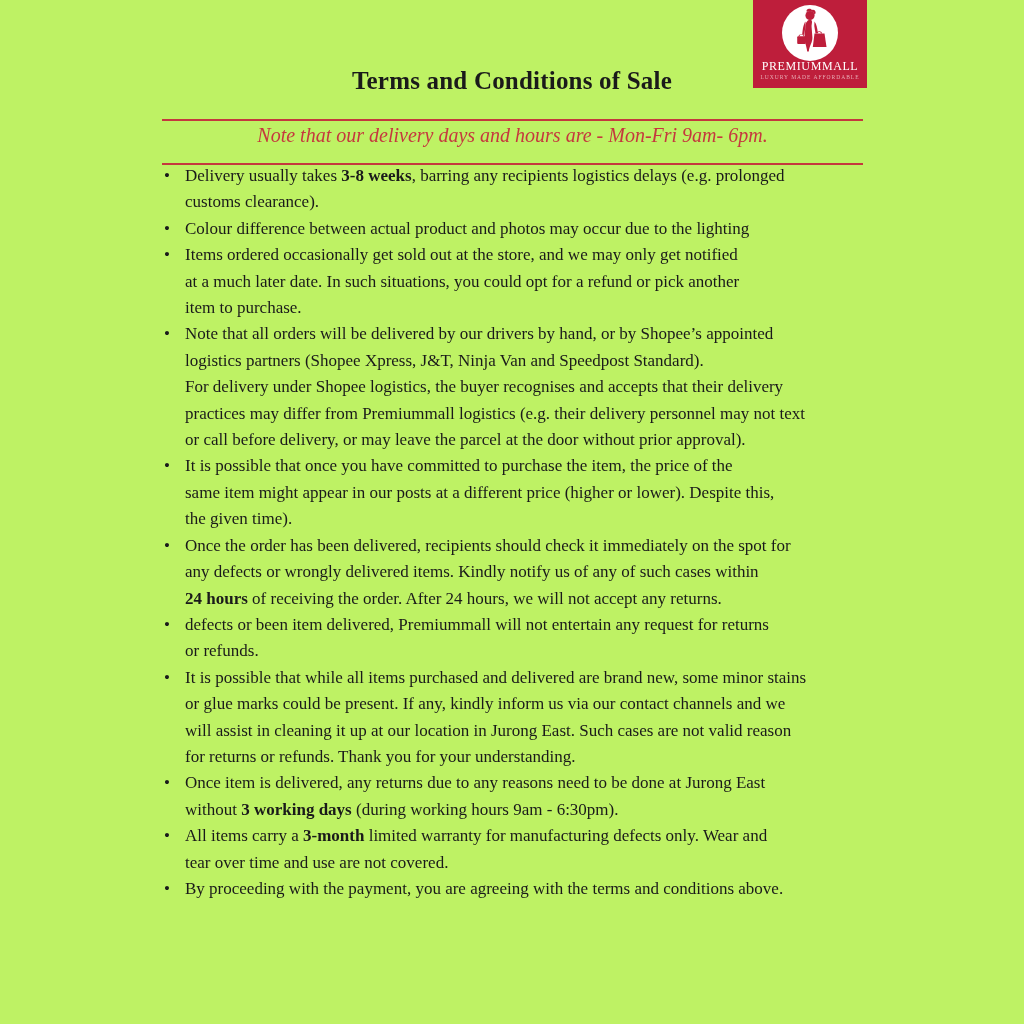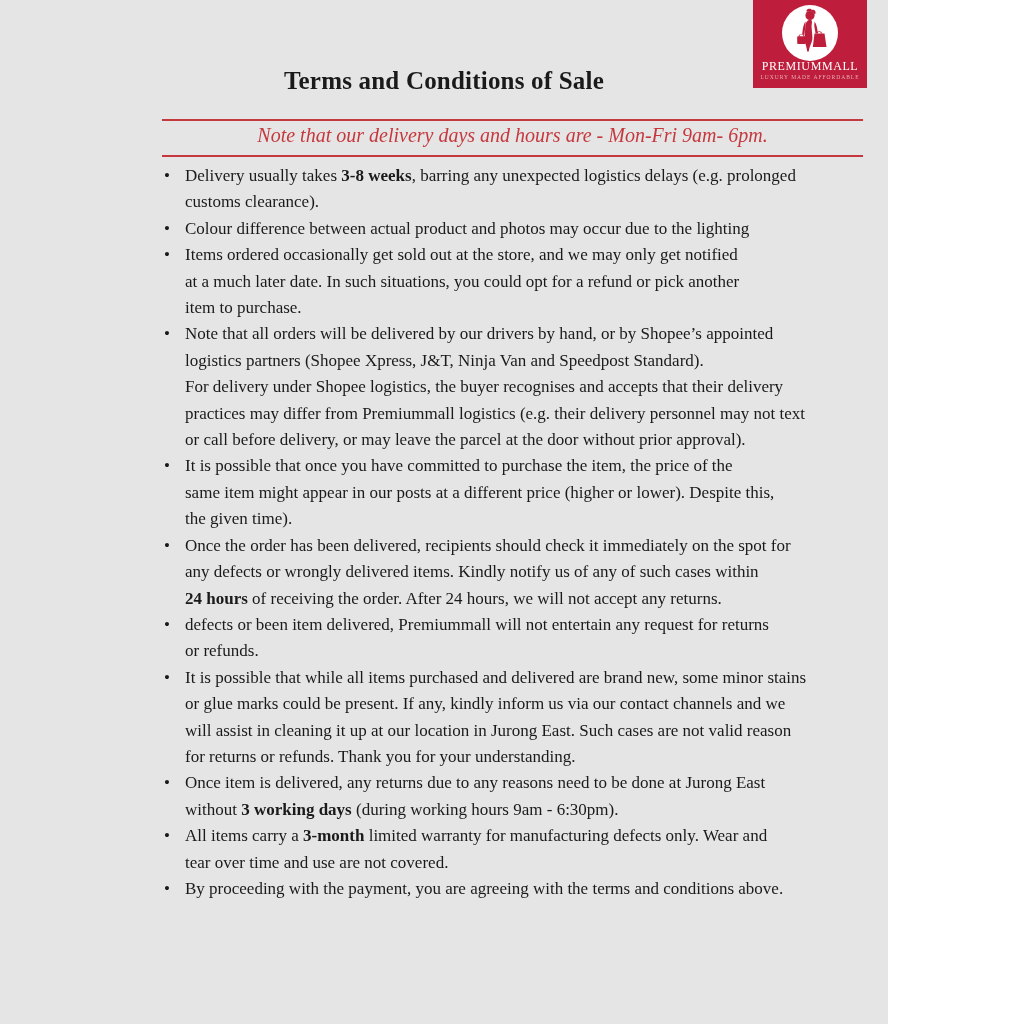--- a/index.html
+++ b/index.html
@@ -1,18 +1,18 @@
 <!DOCTYPE html>
 <html style="--red: #C5383E; --logo-red: #BE1E3B; --text: #1A1A1A;"><head>
 <meta charset="utf-8">
 <style>
   :root { --red: #C5383E; --logo-red: #BE1E3B; --text: #1A1A1A; }
   html,body { margin:0; padding:0; background:#fff; }
   .page {
-    position:relative; width:888px; height:1024px; background:#e5e5e5;
+    position:relative; width:1024px; height:1024px; background:#bef264;
     font-family:"Liberation Serif", serif; color:var(--text); overflow:hidden;
   }
   .title {
     position:absolute; top:67px; left:0; width:100%;
     text-align:center; font-size:25px; font-weight:bold; letter-spacing:0.2px;
   }
   
   .logo {
     position:absolute; top:0; left:753px; width:114px; height:88px;
     background:var(--logo-red);
@@ -23,21 +23,21 @@
     color:#ffffff; font-size:12px; letter-spacing:0.6px; white-space:nowrap;
   }
   .logo-tagline {
     position:absolute; top:74px; left:0; width:100%; text-align:center;
     color:#E8ABB4; font-size:5.5px; letter-spacing:1px; white-space:nowrap;
   }
   
   .notebar {
     position:absolute; top:119px; left:162px; width:701px;
     border-top:2px solid var(--red); border-bottom:2px solid var(--red);
-    padding:3px 0 8px; text-align:center;
+    padding:3px 0 16px; text-align:center;
   }
   .note { font-style:italic; font-size:20px; color:var(--red); }
   
   .terms {
     position:absolute; top:163px; left:160px; width:720px;
     font-size:17px; line-height:26.4px;
   }
   .term { position:relative; padding-left:25px; }
   .bullet { position:absolute; left:4px; top:0; font-size:17px; }
   .line { white-space:nowrap; }
@@ -70,21 +70,21 @@
 
   <div class="title">Terms and Conditions of Sale</div>
 
   <div class="notebar">
     <span class="note">Note that our delivery days and hours are - Mon-Fri 9am- 6pm.</span>
   </div>
 
   <div class="terms">
       <div class="term">
         <span class="bullet">•</span>
-        <div class="line"><span class="seg">Delivery usually takes </span><span class="seg bold">3-8 weeks</span><span class="seg">, barring any unexpected logistics delays (e.g. prolonged</span></div>
+        <div class="line"><span class="seg">Delivery usually takes </span><span class="seg bold">3-8 weeks</span><span class="seg">, barring any recipients logistics delays (e.g. prolonged</span></div>
         <div class="line"><span class="seg">customs clearance).</span></div>
       </div>
       <div class="term">
         <span class="bullet">•</span>
         <div class="line"><span class="seg">Colour difference between actual product and photos may occur due to the lighting</span></div>
       </div>
       <div class="term">
         <span class="bullet">•</span>
         <div class="line"><span class="seg">Items ordered occasionally get sold out at the store, and we may only get notified</span></div>
         <div class="line"><span class="seg">at a much later date. In such situations, you could opt for a refund or pick another</span></div>

